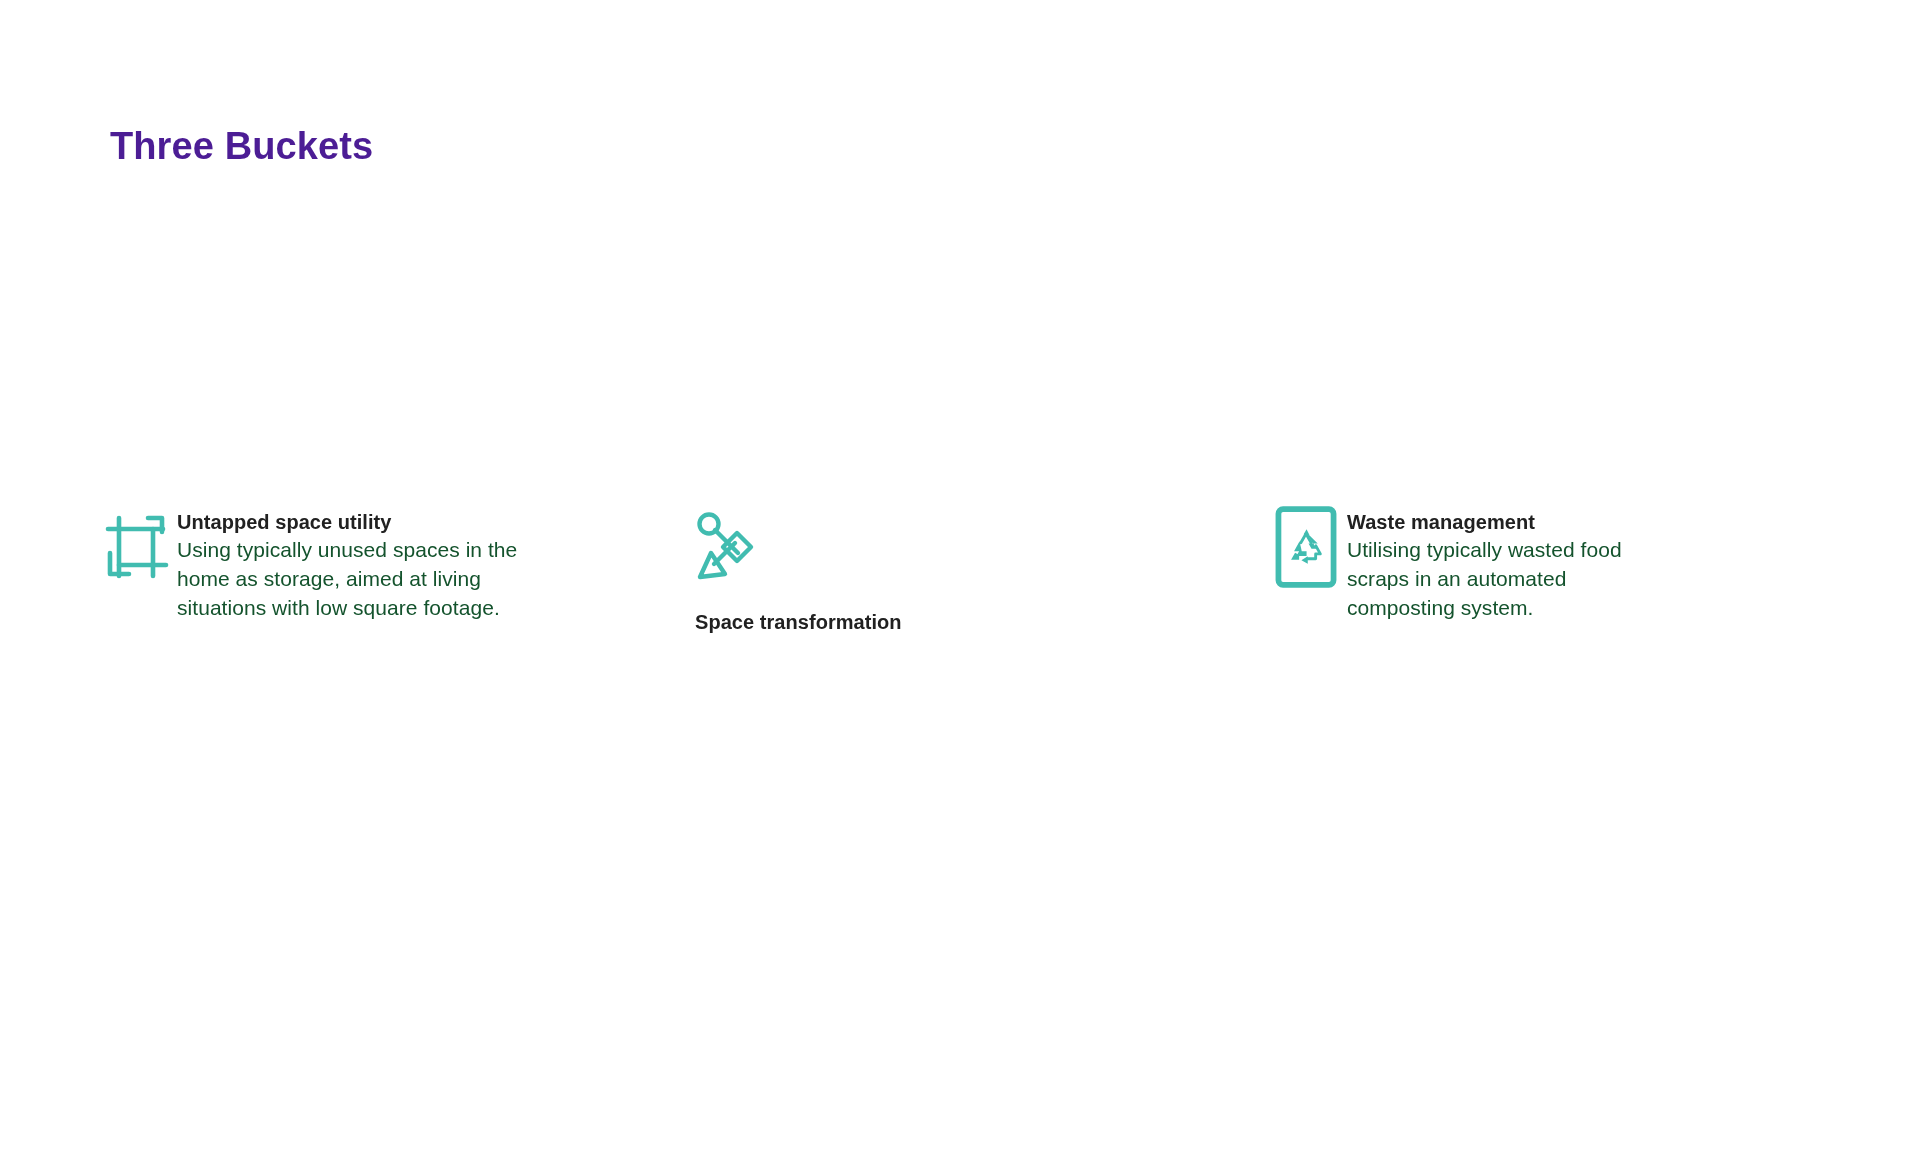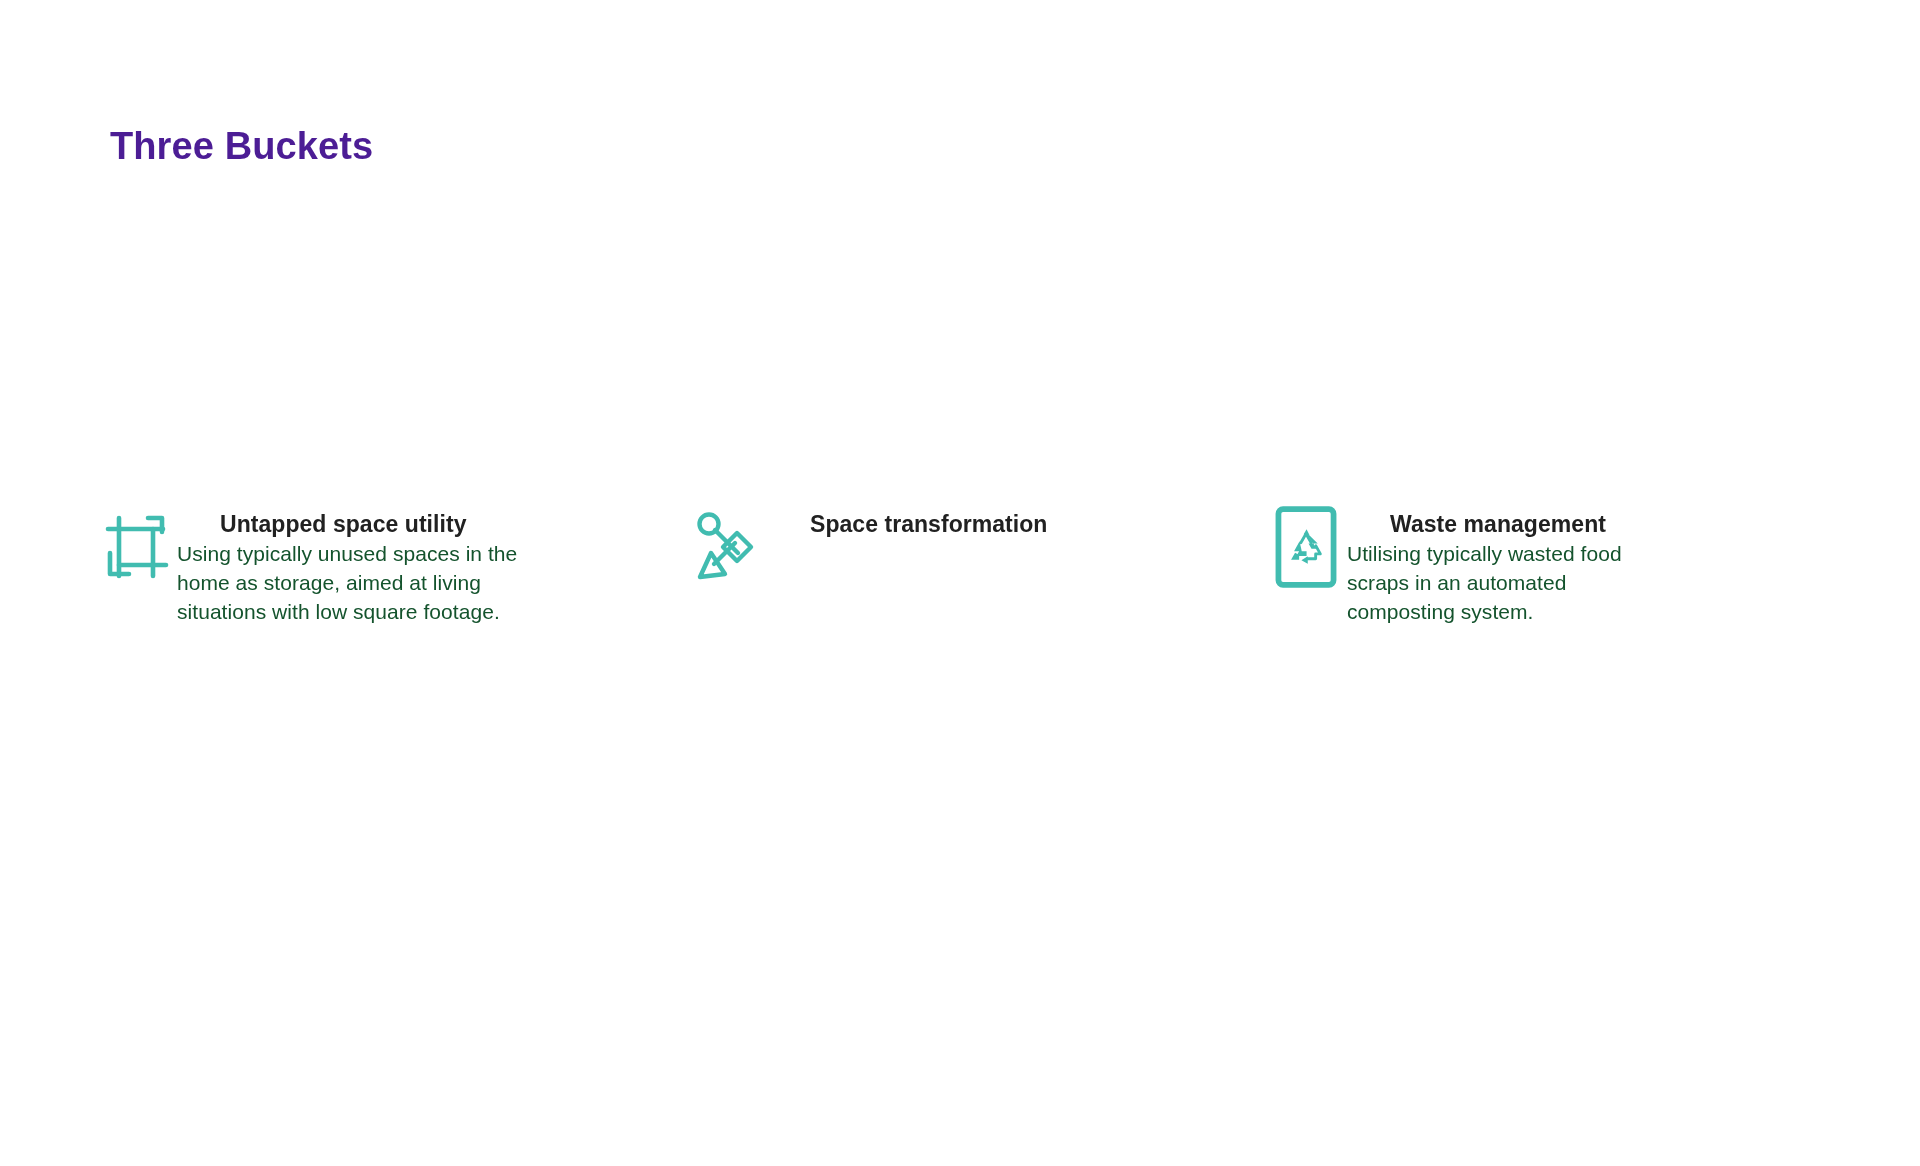--- a/index.html
+++ b/index.html
@@ -41,21 +41,21 @@
     display: flex;
     align-items: flex-start;
   }
 
   .bucket {
     display: flex;
     align-items: flex-start;
   }
 
   .bucket-1 { width: 590px; }
-  .bucket-2 { width: 580px; }
+  .bucket-2 { width: 580px; flex-direction: column; }
   .bucket-3 { width: 560px; }
 
   .bucket-icon {
     flex: 0 0 auto;
     width: 72px;
     height: 100px;
     display: flex;
     align-items: flex-start;
     justify-content: flex-start;
     padding-top: 4px;
@@ -67,27 +67,26 @@
     height: 86px;
     overflow: visible;
   }
 
   .bucket-body {
     flex: 1 1 auto;
     padding-top: 9px;
   }
 
   .bucket-heading {
-    font-size: 23px;
+    font-size: 20px;
     font-weight: bold;
     color: #212121;
     line-height: 1.32;
     margin-bottom: 1px;
     letter-spacing: 0.05px;
-    margin-left: 43px;
   }
 
   .bucket-desc {
     font-size: 21px;
     font-weight: normal;
     color: #14532d;
     line-height: 1.37;
     letter-spacing: 0.05px;
   }
 

